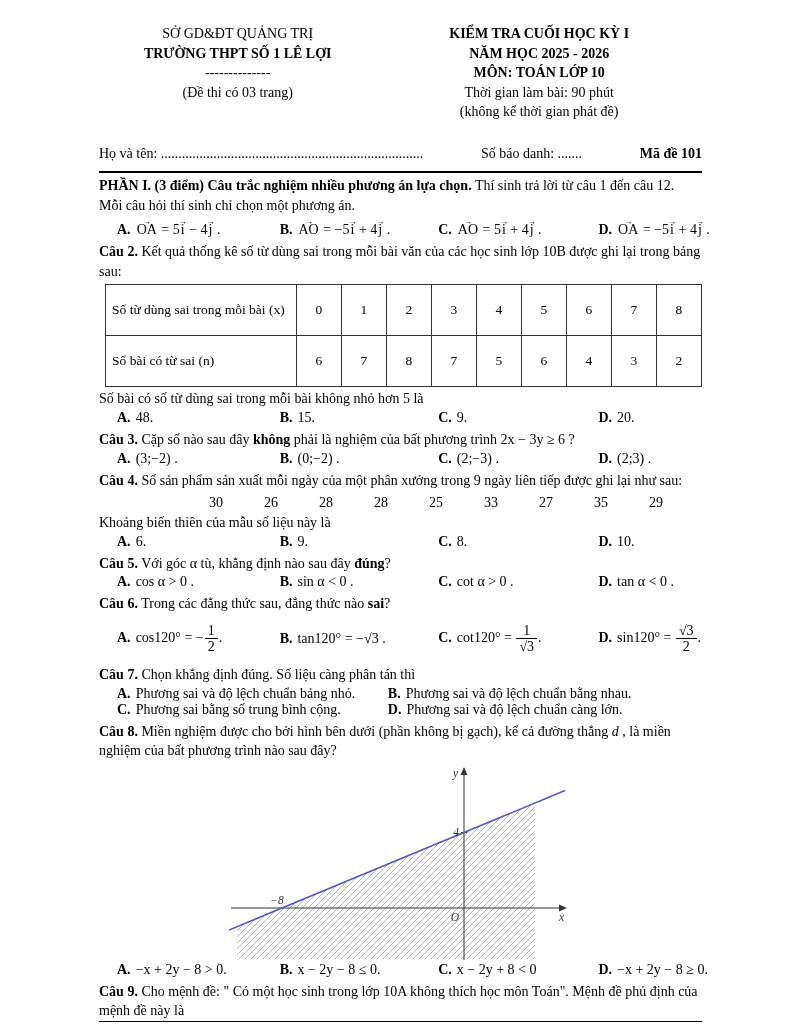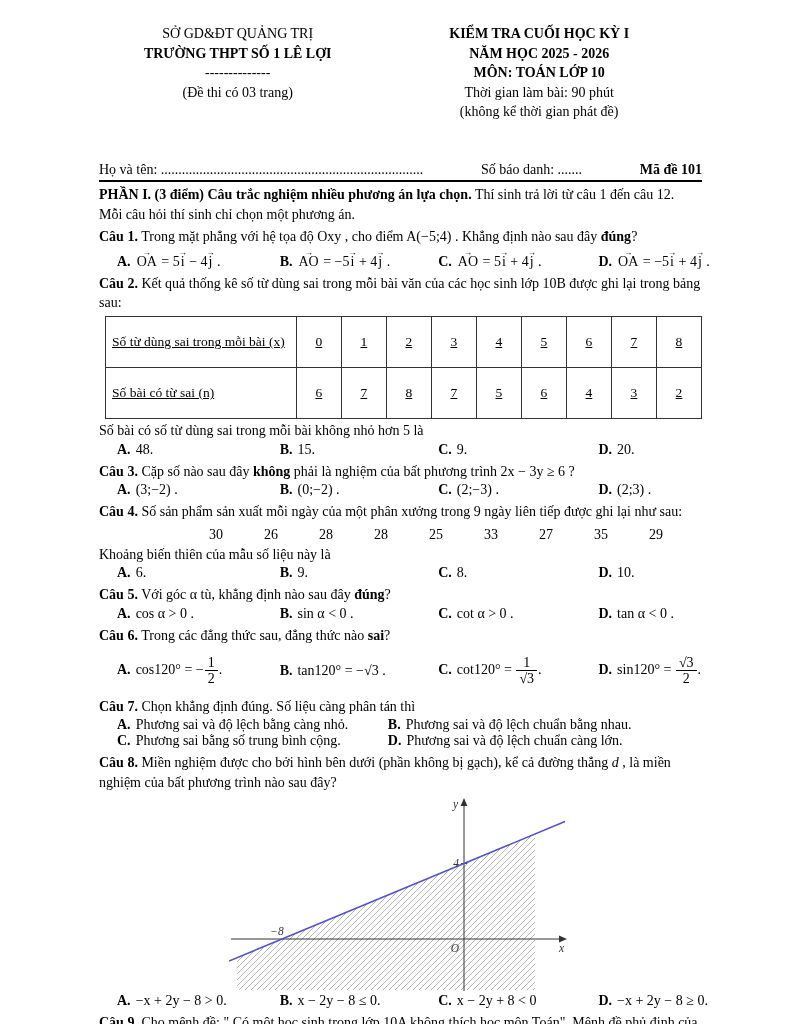--- a/index.html
+++ b/index.html
@@ -4,36 +4,36 @@
 <style>
   html,body{margin:0;padding:0;background:#fff;}
   body{width:792px;height:1024px;font-family:"Liberation Serif","DejaVu Serif",serif;font-size:14px;color:#000;}
   .page{box-sizing:border-box;width:792px;height:1024px;padding:24px 90px 16px 99px;display:flex;flex-direction:column;overflow:hidden;}
   p{margin:0;line-height:1.40;}
   b{font-weight:bold;}
   .hdr{display:flex;justify-content:center;}
   .hdr-left{width:46%;text-align:center;line-height:1.35;}
   .hdr-right{width:54%;text-align:center;line-height:1.35;}
   .it{}
-  .info{display:flex;justify-content:space-between;align-items:baseline;margin-top:40px;padding-bottom:2px;border-bottom:2px solid #000;}
+  .info{display:flex;justify-content:space-between;align-items:baseline;margin-top:24px;padding-bottom:9px;border-bottom:2px solid #000;}
   .part-head{margin-top:3px;}
   .q{margin-top:3px;}
   .okey{font-weight:bold;margin-right:5px;}
   .opts4{display:grid;grid-template-columns:27.8% 27.1% 27.4% 17.7%;padding-left:18px;margin:1px 0;}
   .opts2{display:grid;grid-template-columns:46.3% 53.7%;padding-left:18px;margin:1px 0;}
   .opt{white-space:nowrap;}
   .opts-vec{margin-top:7px;}
   .vec{display:inline-block;position:relative;padding:0 1px;}
   .vec::after{content:"\2192";position:absolute;left:50%;transform:translateX(-50%);top:-0.66em;font-size:0.6em;font-style:normal;letter-spacing:0;}
   .frac{display:inline-block;vertical-align:middle;text-align:center;line-height:1.1;margin:0 1px;}
   .frac .fnum{display:block;border-bottom:1px solid #000;padding:0 3px;}
   .frac .fden{display:block;padding:0 3px;}
   .opts-tall{align-items:center;margin:5px 0 3px 0;min-height:40px;}
   table.stat{border-collapse:collapse;margin:3px 0 2px 6px;}
-  table.stat td{border:1px solid #333;padding:12px 6px;height:26px;font-size:13.5px;text-decoration:underline;}
+  table.stat td{border:1px solid #333;padding:12px 6px;height:26px;font-size:13.5px;}
   table.stat td.lbl{width:225px;}
   table.stat td.num{width:40px;text-align:center;}
   .data-row{display:flex;gap:41px;padding-left:110px;margin:5px 0 2px 0;}
   .fig-wrap{margin:4px 0 0 130px;line-height:0;}
   .footer{margin-top:auto;border-top:1.5px solid #000;padding-top:3px;display:flex;justify-content:space-between;}
   svg text{font-family:"Liberation Serif","DejaVu Serif",serif;font-style:italic;font-size:11.5px;fill:#333;}
 </style>
 </head>
 <body>
 
@@ -56,21 +56,20 @@
   </div>
 
   <div class="info">
     <span>Họ và tên: ...........................................................................</span>
     <span>Số báo danh: .......</span>
     <b>Mã đề 101</b>
   </div>
 
   <p class="part-head"><b>PHẦN I. (3 điểm) Câu trắc nghiệm nhiều phương án lựa chọn.</b><span> Thí sinh trả lời từ câu 1 đến câu 12.</span><br><span>Mỗi câu hỏi thí sinh chỉ chọn một phương án.</span></p>
 
-  <p class="q"><b>Câu 1.</b><span> Trong mặt phẳng với hệ tọa độ Oxy , cho điểm A(−5;4) . Khẳng định nào sau đây </span><b>đúng</b><span>?</span></p>
   <div class="opts4 opts-vec">
     <div class="opt"><b class="okey">A.</b><span class="vec">OA</span><span> = 5</span><span class="vec">i</span><span> − 4</span><span class="vec">j</span><span> .</span></div>
     <div class="opt"><b class="okey">B.</b><span class="vec">AO</span><span> = −5</span><span class="vec">i</span><span> + 4</span><span class="vec">j</span><span> .</span></div>
     <div class="opt"><b class="okey">C.</b><span class="vec">AO</span><span> = 5</span><span class="vec">i</span><span> + 4</span><span class="vec">j</span><span> .</span></div>
     <div class="opt"><b class="okey">D.</b><span class="vec">OA</span><span> = −5</span><span class="vec">i</span><span> + 4</span><span class="vec">j</span><span> .</span></div>
   </div>
 
   <p class="q"><b>Câu 2.</b><span> Kết quả thống kê số từ dùng sai trong mỗi bài văn của các học sinh lớp 10B được ghi lại trong bảng sau:</span></p>
   <table class="stat">
     <tbody>
@@ -147,21 +146,21 @@
   <p class="q"><b>Câu 6.</b><span> Trong các đẳng thức sau, đẳng thức nào </span><b>sai</b><span>?</span></p>
   <div class="opts4 opts-tall">
     <div class="opt"><b class="okey">A.</b><span>cos120° = −</span><span class="frac"><span class="fnum">1</span><span class="fden">2</span></span><span>.</span></div>
     <div class="opt"><b class="okey">B.</b><span>tan120° = −√3 .</span><span></span></div>
     <div class="opt"><b class="okey">C.</b><span>cot120° = </span><span class="frac"><span class="fnum">1</span><span class="fden">√3</span></span><span>.</span></div>
     <div class="opt"><b class="okey">D.</b><span>sin120° = </span><span class="frac"><span class="fnum">√3</span><span class="fden">2</span></span><span>.</span></div>
   </div>
 
   <p class="q"><b>Câu 7.</b><span> Chọn khẳng định đúng. Số liệu càng phân tán thì</span></p>
   <div class="opts2">
-    <div class="opt"><b class="okey">A.</b><span>Phương sai và độ lệch bằng càng nhỏ.</span></div>
+    <div class="opt"><b class="okey">A.</b><span>Phương sai và độ lệch chuẩn bảng nhỏ.</span></div>
     <div class="opt"><b class="okey">B.</b><span>Phương sai và độ lệch chuẩn bằng nhau.</span></div>
     <div class="opt"><b class="okey">C.</b><span>Phương sai bằng số trung bình cộng.</span></div>
     <div class="opt"><b class="okey">D.</b><span>Phương sai và độ lệch chuẩn càng lớn.</span></div>
   </div>
 
   <p class="q"><b>Câu 8.</b><span> Miền nghiệm được cho bởi hình bên dưới (phần không bị gạch), kể cả đường thẳng </span><i>d</i><span> , là miền nghiệm của bất phương trình nào sau đây?</span></p>
   <div class="fig-wrap">
     <svg width="340" height="196" viewBox="0 0 340 196">
       <defs>
         <pattern id="hatch" width="6" height="6" patternUnits="userSpaceOnUse">

